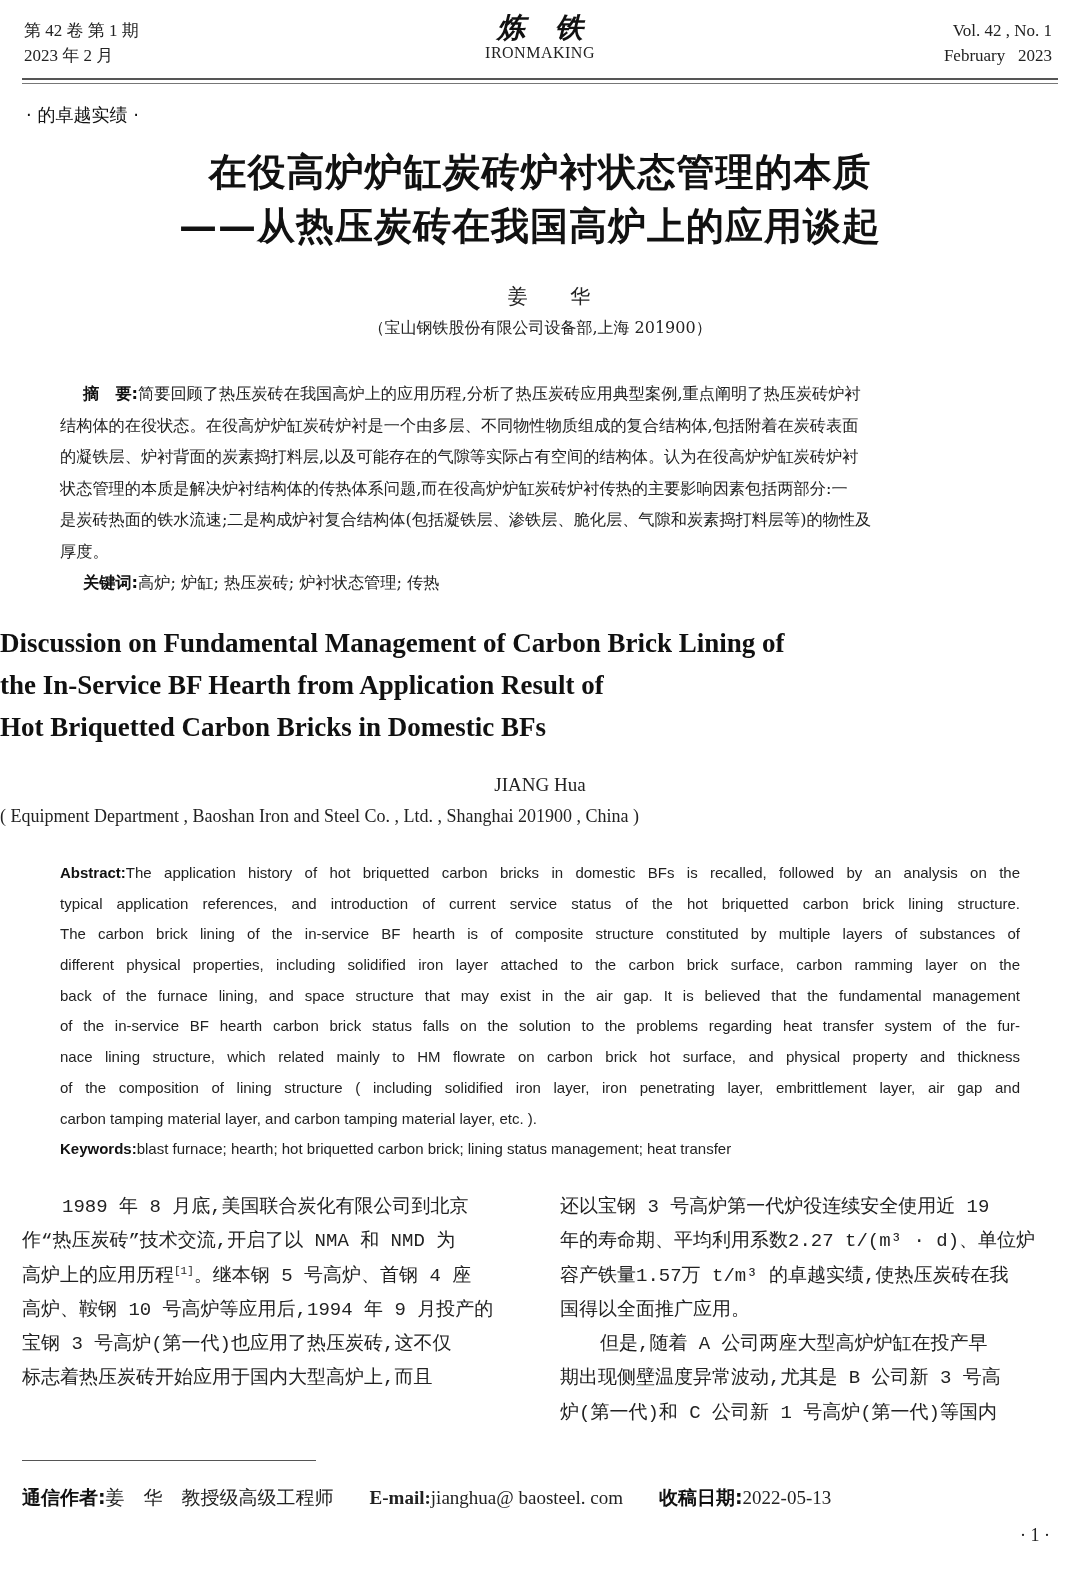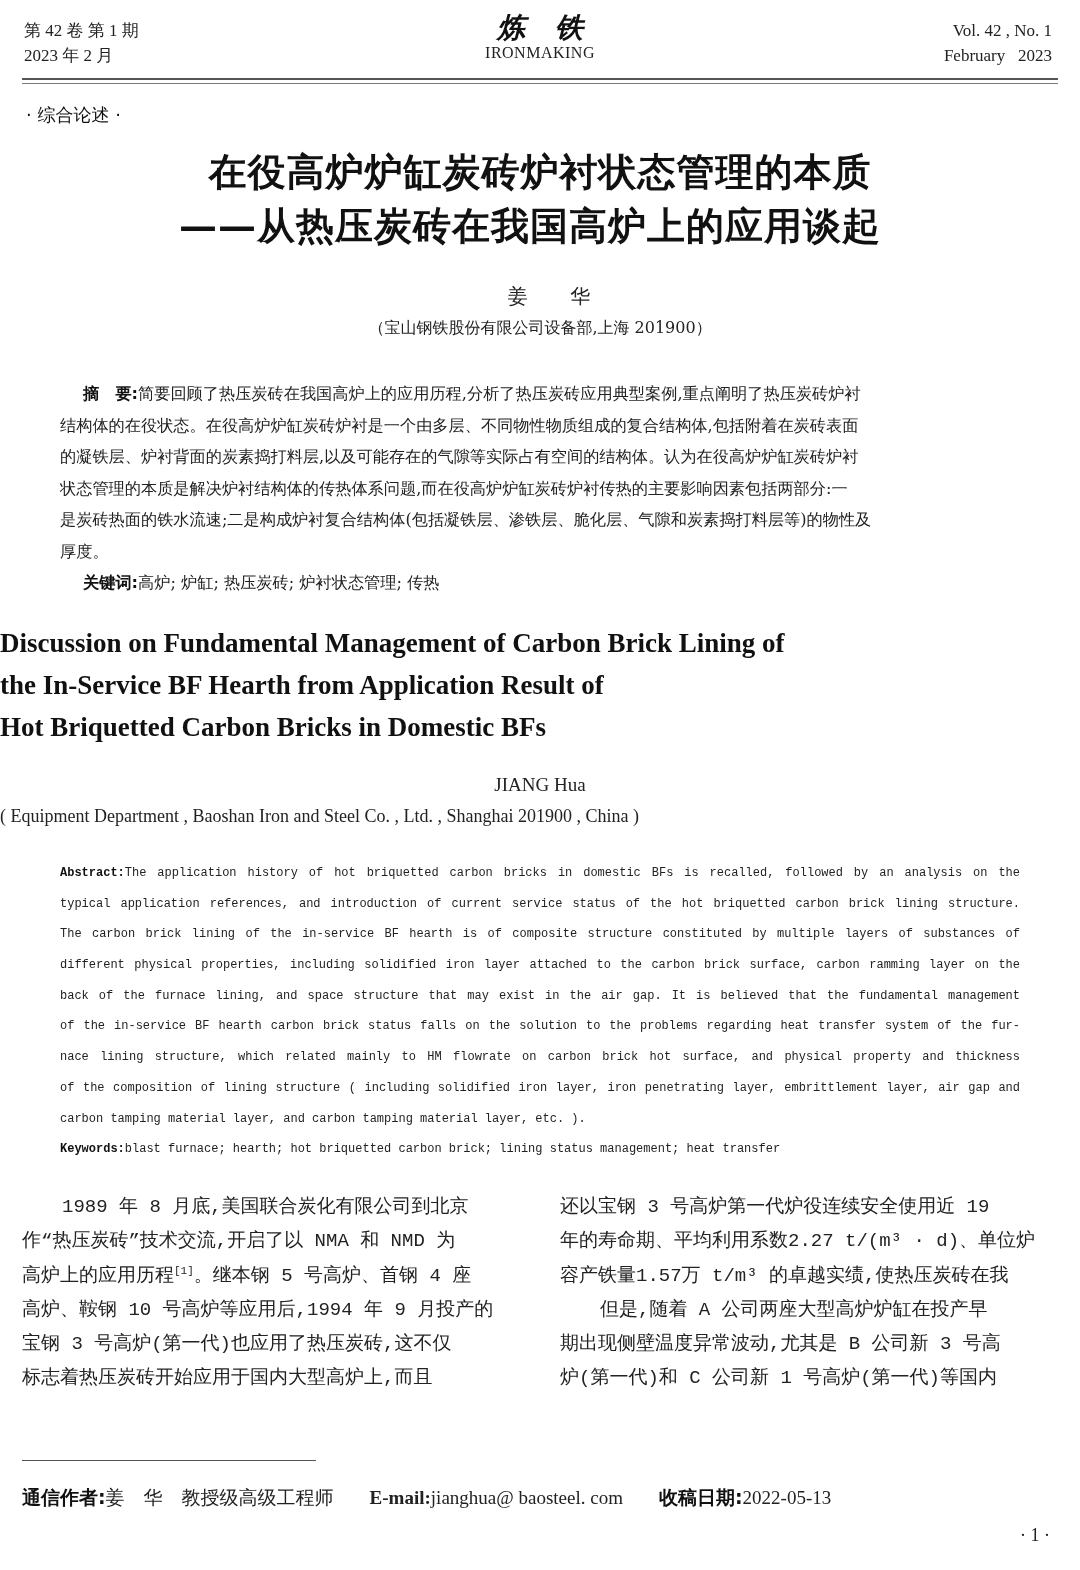--- a/index.html
+++ b/index.html
@@ -68,21 +68,21 @@
   .en-title.l2 { top: 664px; }
   .en-title.l3 { top: 706px; }
   .en-author { left: 0; width: 1080px; top: 774px; text-align: center;
     font-family: "Liberation Serif", serif; font-size: 19px; color: #222; }
   .en-affil { left: 0; width: 1027px; top: 806px; text-align: left;
     font-family: "Liberation Serif", serif; font-size: 18px; color: #222; }
 
   
   .en-abs {
     left: 60px; width: 960px; top: 858px;
-    font-family: Liberation Mono, monospace; font-size: 12px; line-height: 30.7px;
+    font-family: Liberation Sans, sans-serif; font-size: 15px; line-height: 30.7px;
     color: #222;
   }
   .en-abs .line { display: block; white-space: nowrap; text-align: justify; text-align-last: justify; height: 30.7px; }
   .en-abs .line.last { text-align-last: left; }
   .en-abs .lbl { font-weight: bold; color: #111; }
 
   
   .col {
     top: 1190px; width: 498px;
     font-family: Liberation Mono, monospace; font-size: 19px; line-height: 34.3px;
@@ -116,21 +116,21 @@
   <div class="logo-cn">炼铁</div>
   <div class="logo-en">IRONMAKING</div>
 </div>
 <div class="abs hdr-right">
   <div>Vol. 42 , No. 1</div>
   <div style="white-space:pre">February   2023</div>
 </div>
 <div class="abs rule1"></div>
 <div class="abs rule2"></div>
 
-<div class="abs column-tag">· 综合论述 ·</div>
+<div class="abs column-tag">· 的卓越实绩 ·</div>
 
 <div class="abs cn-title l1">在役高炉炉缸炭砖炉衬状态管理的本质</div>
 <div class="abs cn-title l2">——从热压炭砖在我国高炉上的应用谈起</div>
 <div class="abs cn-author">姜 华</div>
 <div class="abs cn-affil">（宝山钢铁股份有限公司设备部,上海  201900）</div>
 
 <div class="abs cn-abs">
   <span class="line"><span class="lbl">摘　要:</span><span>简要回顾了热压炭砖在我国高炉上的应用历程,分析了热压炭砖应用典型案例,重点阐明了热压炭砖炉衬</span></span>
   <span class="line">结构体的在役状态。在役高炉炉缸炭砖炉衬是一个由多层、不同物性物质组成的复合结构体,包括附着在炭砖表面</span>
   <span class="line">的凝铁层、炉衬背面的炭素捣打料层,以及可能存在的气隙等实际占有空间的结构体。认为在役高炉炉缸炭砖炉衬</span>
@@ -164,20 +164,21 @@
   <span class="line">作“热压炭砖”技术交流,开启了以 NMA 和 NMD 为</span>
   <span class="line"><span>高炉上的应用历程</span><sup>[1]</sup><span>。继本钢 5 号高炉、首钢 4 座</span></span>
   <span class="line">高炉、鞍钢 10 号高炉等应用后,1994 年 9 月投产的</span>
   <span class="line">宝钢 3 号高炉(第一代)也应用了热压炭砖,这不仅</span>
   <span class="line">标志着热压炭砖开始应用于国内大型高炉上,而且</span>
 </div>
 <div class="abs col right">
   <span class="line">还以宝钢 3 号高炉第一代炉役连续安全使用近 19</span>
   <span class="line">年的寿命期、平均利用系数2.27 t/(m³ · d)、单位炉</span>
   <span class="line">容产铁量1.57万 t/m³ 的卓越实绩,使热压炭砖在我</span>
+  <span class="line">国得以全面推广应用。</span>
   <span class="line indent">但是,随着 A 公司两座大型高炉炉缸在投产早</span>
   <span class="line">期出现侧壁温度异常波动,尤其是 B 公司新 3 号高</span>
   <span class="line">炉(第一代)和 C 公司新 1 号高炉(第一代)等国内</span>
 </div>
 
 <div class="abs foot-rule"></div>
 <div class="abs foot-note">
   <span class="lbl">通信作者:</span><span>姜　华　教授级高级工程师</span><span class="gap"></span><span class="en-lbl">E-mail:</span><span style="font-family:'Liberation Serif',serif;">jianghua@ baosteel. com</span><span class="gap"></span><span class="lbl">收稿日期:</span><span style="font-family:'Liberation Serif',serif;">2022-05-13</span>
 </div>
 <div class="abs page-num">· 1 ·</div>

